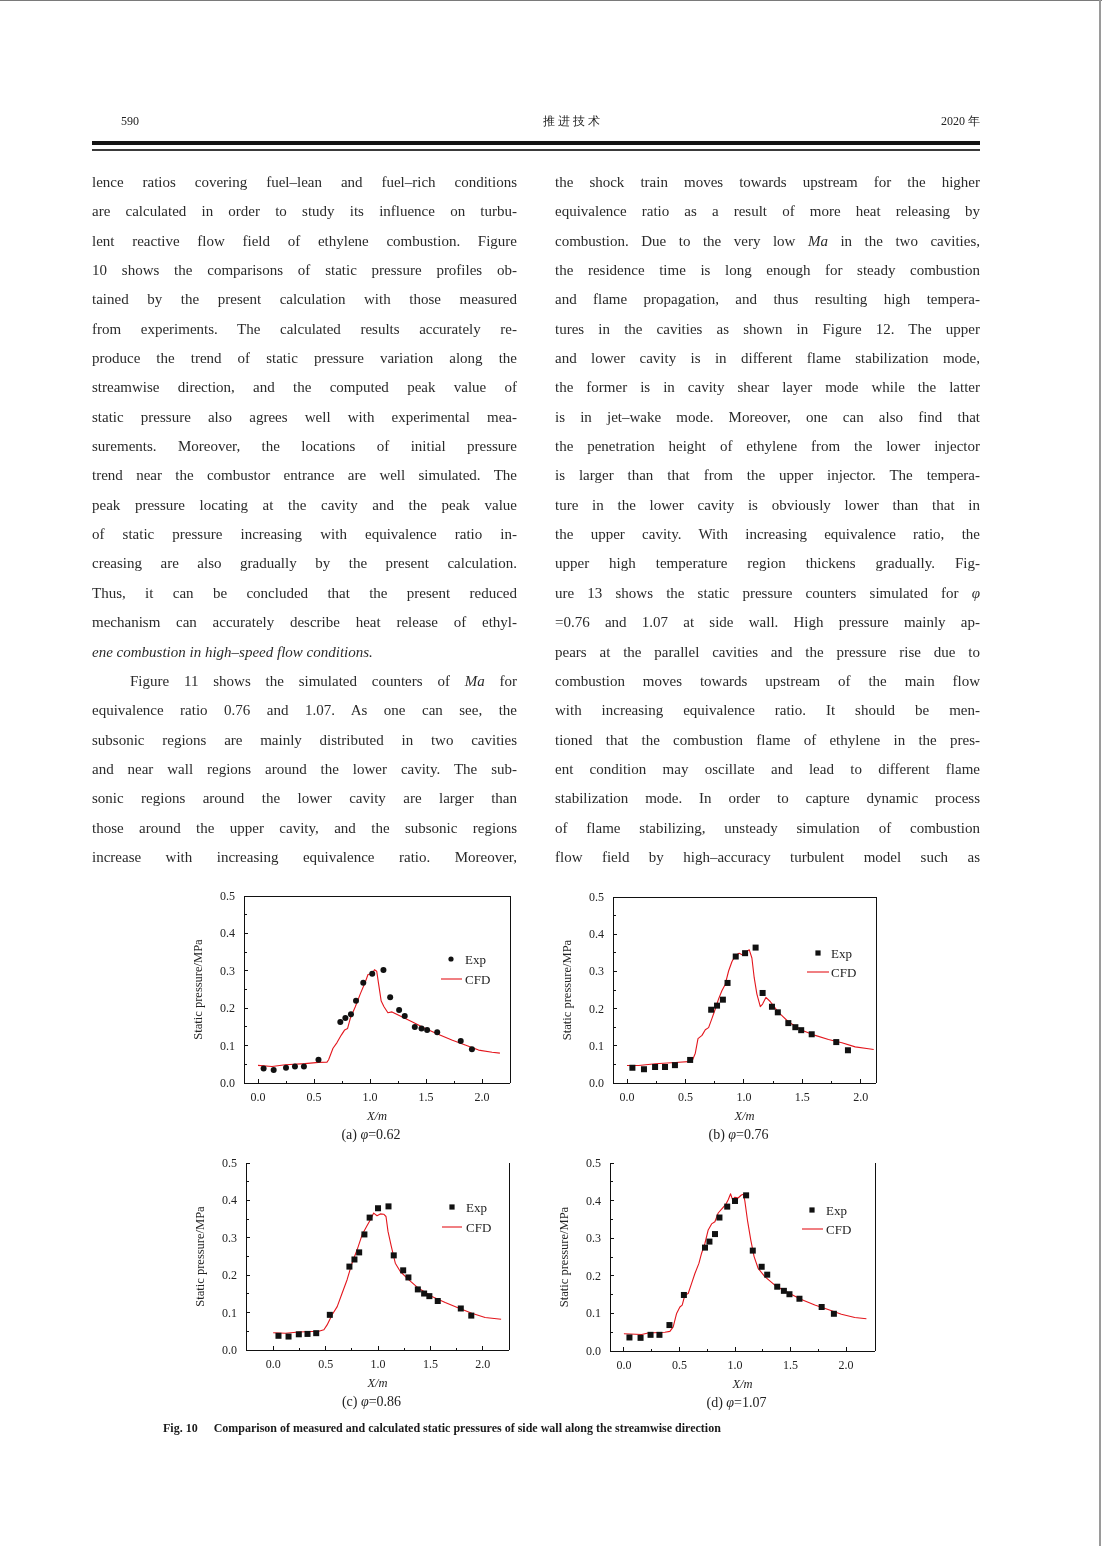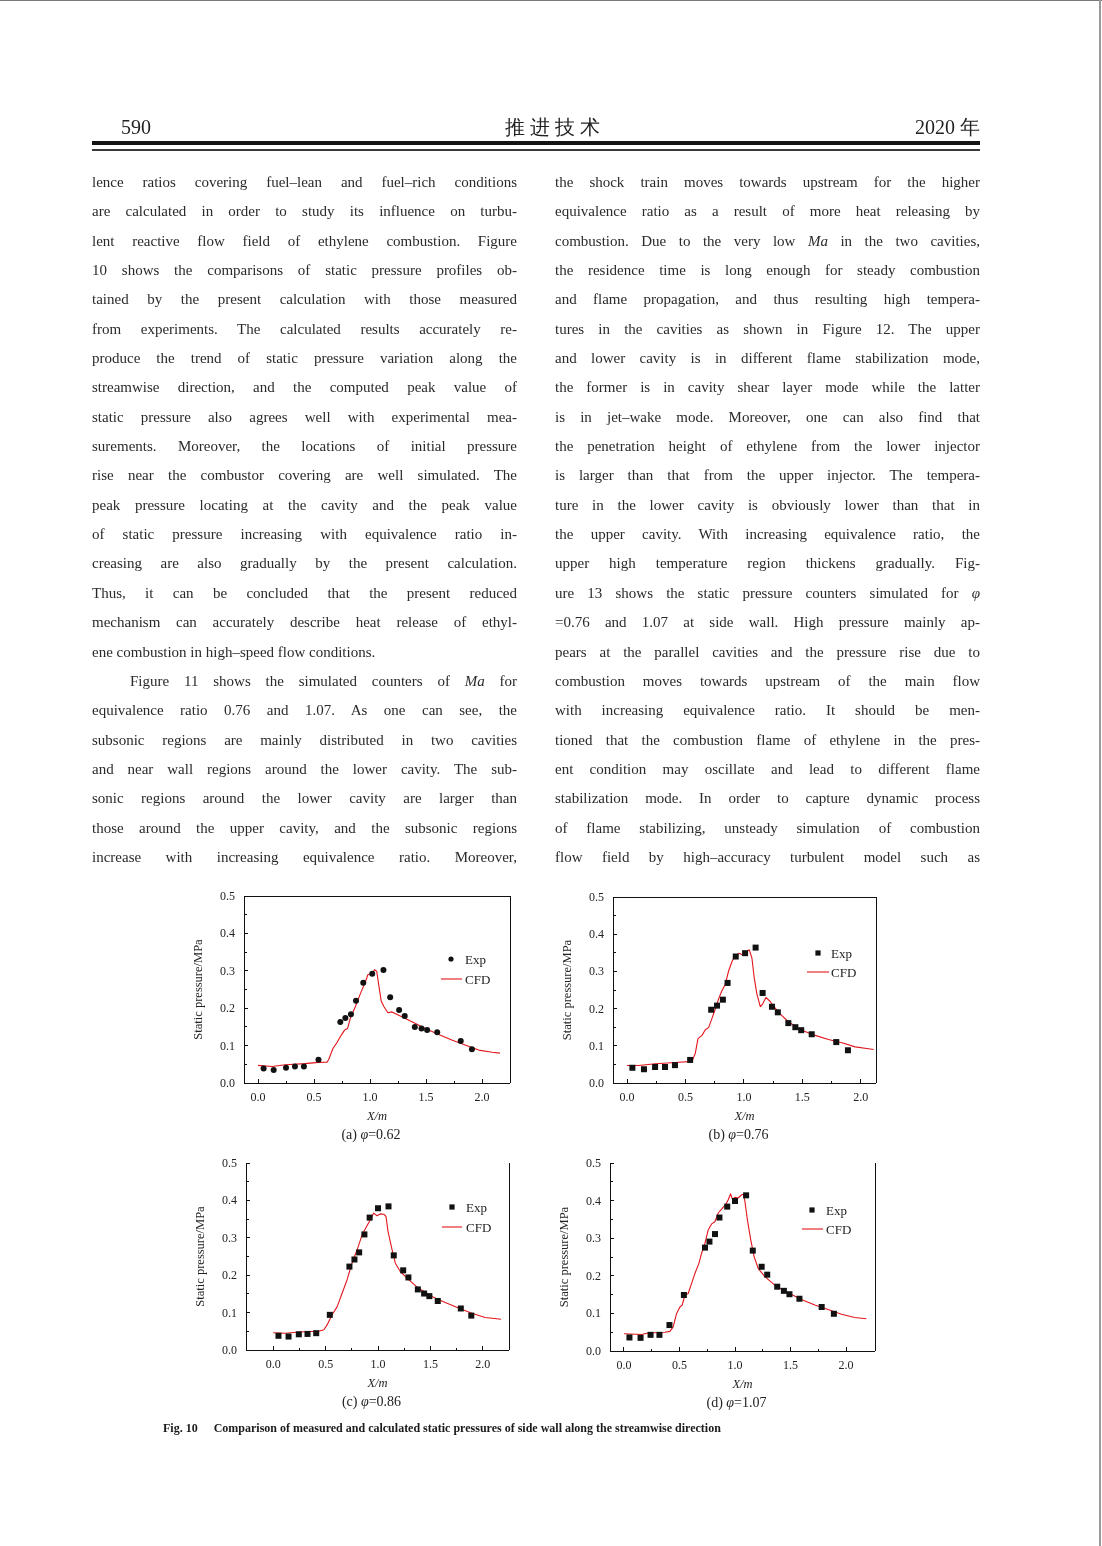--- a/index.html
+++ b/index.html
@@ -4,32 +4,32 @@
 <style>
   html, body { margin: 0; padding: 0; }
   body {
     width: 1102px; height: 1546px; position: relative; overflow: hidden;
     background: #ffffff; color: #262626;
     font-family: "Liberation Serif", "DejaVu Serif", serif;
   }
   .border-top { position: absolute; left: 0; top: 0; width: 1102px; height: 1px; background: #7a7a7a; }
   .border-right { position: absolute; left: 1099px; top: 0; width: 2px; height: 1546px; background: #9a9a9a; }
 
-  .hdr { position: absolute; top: 118px; font-size: 20px; line-height: 18px; color: #222; }
+  .hdr { position: absolute; top: 112px; font-size: 12px; line-height: 18px; color: #222; }
   .hdr-page { left: 121px; }
   .hdr-journal { left: 470px; width: 130px; text-align: right; }
   .hdr-year { right: 122px; }
   .rule-thick { position: absolute; left: 92px; top: 141px; width: 888px; height: 4px; background: #141414; }
   .rule-thin { position: absolute; left: 92px; top: 149px; width: 888px; height: 1.5px; background: #3a3a3a; }
 
   .col { position: absolute; top: 168px; width: 425px; font-size: 15px; color: #2a2a2a; }
   .col-left { left: 92px; }
   .col-right { left: 555px; }
   .ln { height: 29.35px; line-height: 29.35px; text-align: justify; text-align-last: justify; overflow: visible; }
-  .ln.last { text-align-last: left; }
+  .ln.last { text-align-last: left; font-style: italic; }
   .ln.indent { padding-left: 38px; }
   .ln i { font-style: italic; }
 
   .chart { position: absolute; }
   .chart svg { display: block; overflow: visible; }
 
   .fig-caption {
     position: absolute; left: 163px; top: 1421px; width: 760px;
     font-size: 12px; font-weight: bold; color: #1a1a1a; white-space: nowrap;
   }
@@ -51,21 +51,21 @@
   <div class="ln">lence ratios covering fuel–lean and fuel–rich conditions</div>
   <div class="ln">are calculated in order to study its influence on turbu-</div>
   <div class="ln">lent reactive flow field of ethylene combustion. Figure</div>
   <div class="ln">10 shows the comparisons of static pressure profiles ob-</div>
   <div class="ln">tained by the present calculation with those measured</div>
   <div class="ln">from experiments. The calculated results accurately re-</div>
   <div class="ln">produce the trend of static pressure variation along the</div>
   <div class="ln">streamwise direction, and the computed peak value of</div>
   <div class="ln">static pressure also agrees well with experimental mea-</div>
   <div class="ln">surements. Moreover, the locations of initial pressure</div>
-  <div class="ln">rise near the combustor covering are well simulated. The</div>
+  <div class="ln">trend near the combustor entrance are well simulated. The</div>
   <div class="ln">peak pressure locating at the cavity and the peak value</div>
   <div class="ln">of static pressure increasing with equivalence ratio in-</div>
   <div class="ln">creasing are also gradually by the present calculation.</div>
   <div class="ln">Thus, it can be concluded that the present reduced</div>
   <div class="ln">mechanism can accurately describe heat release of ethyl-</div>
   <div class="ln last">ene combustion in high–speed flow conditions.</div>
   <div class="ln indent"><span>Figure 11 shows the simulated counters of </span><i>Ma</i><span> for</span></div>
   <div class="ln">equivalence ratio 0.76 and 1.07. As one can see, the</div>
   <div class="ln">subsonic regions are mainly distributed in two cavities</div>
   <div class="ln">and near wall regions around the lower cavity. The sub-</div>

